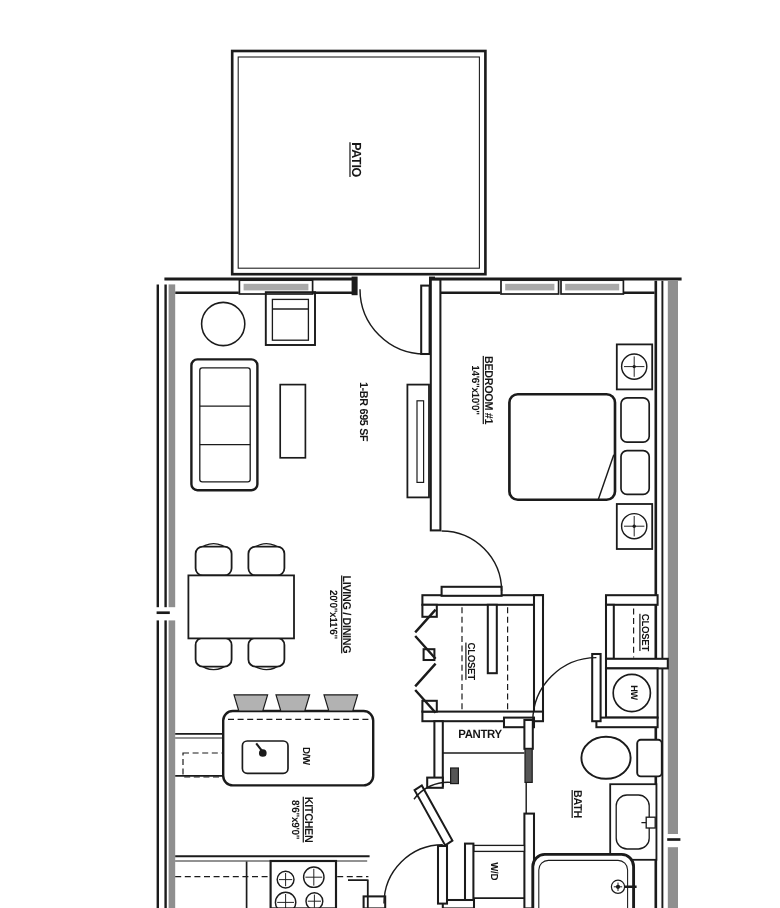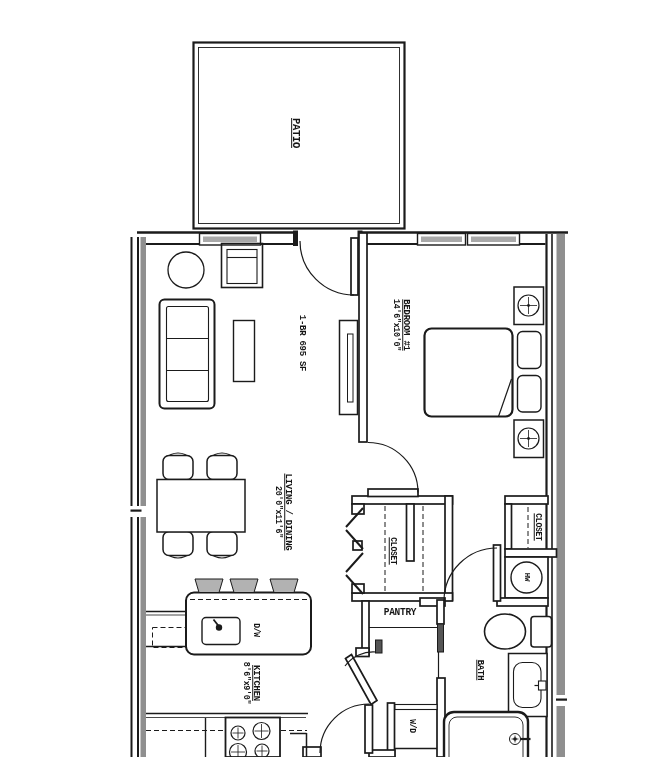--- a/index.html
+++ b/index.html
@@ -1,17 +1,17 @@
 <!DOCTYPE html>
 <html><head>
 <meta charset="utf-8">
 <style>
   html,body{margin:0;padding:0;background:#fff;}
   #plan{position:relative;width:632px;height:757px;background:#fff;overflow:hidden;
-        font-family:Liberation Mono, monospace;color:#111;}
+        font-family:Liberation Sans, sans-serif;color:#111;}
   #plan svg{position:absolute;left:0;top:0;}
   .lbl{position:absolute;font-weight:bold;line-height:1.12;white-space:nowrap;text-align:center;
        letter-spacing:-0.3px;color:#151515;
        transform:translate(-50%,-50%) rotate(90deg) scaleX(0.95);}
   .lbl.h{transform:translate(-50%,-50%) scaleX(0.95);}
   .lbl .nm{display:block;}
   .lbl .u{text-decoration:underline;text-underline-offset:1px;}
   .lbl .dims{display:block;font-weight:bold;}
 </style>
 </head>

